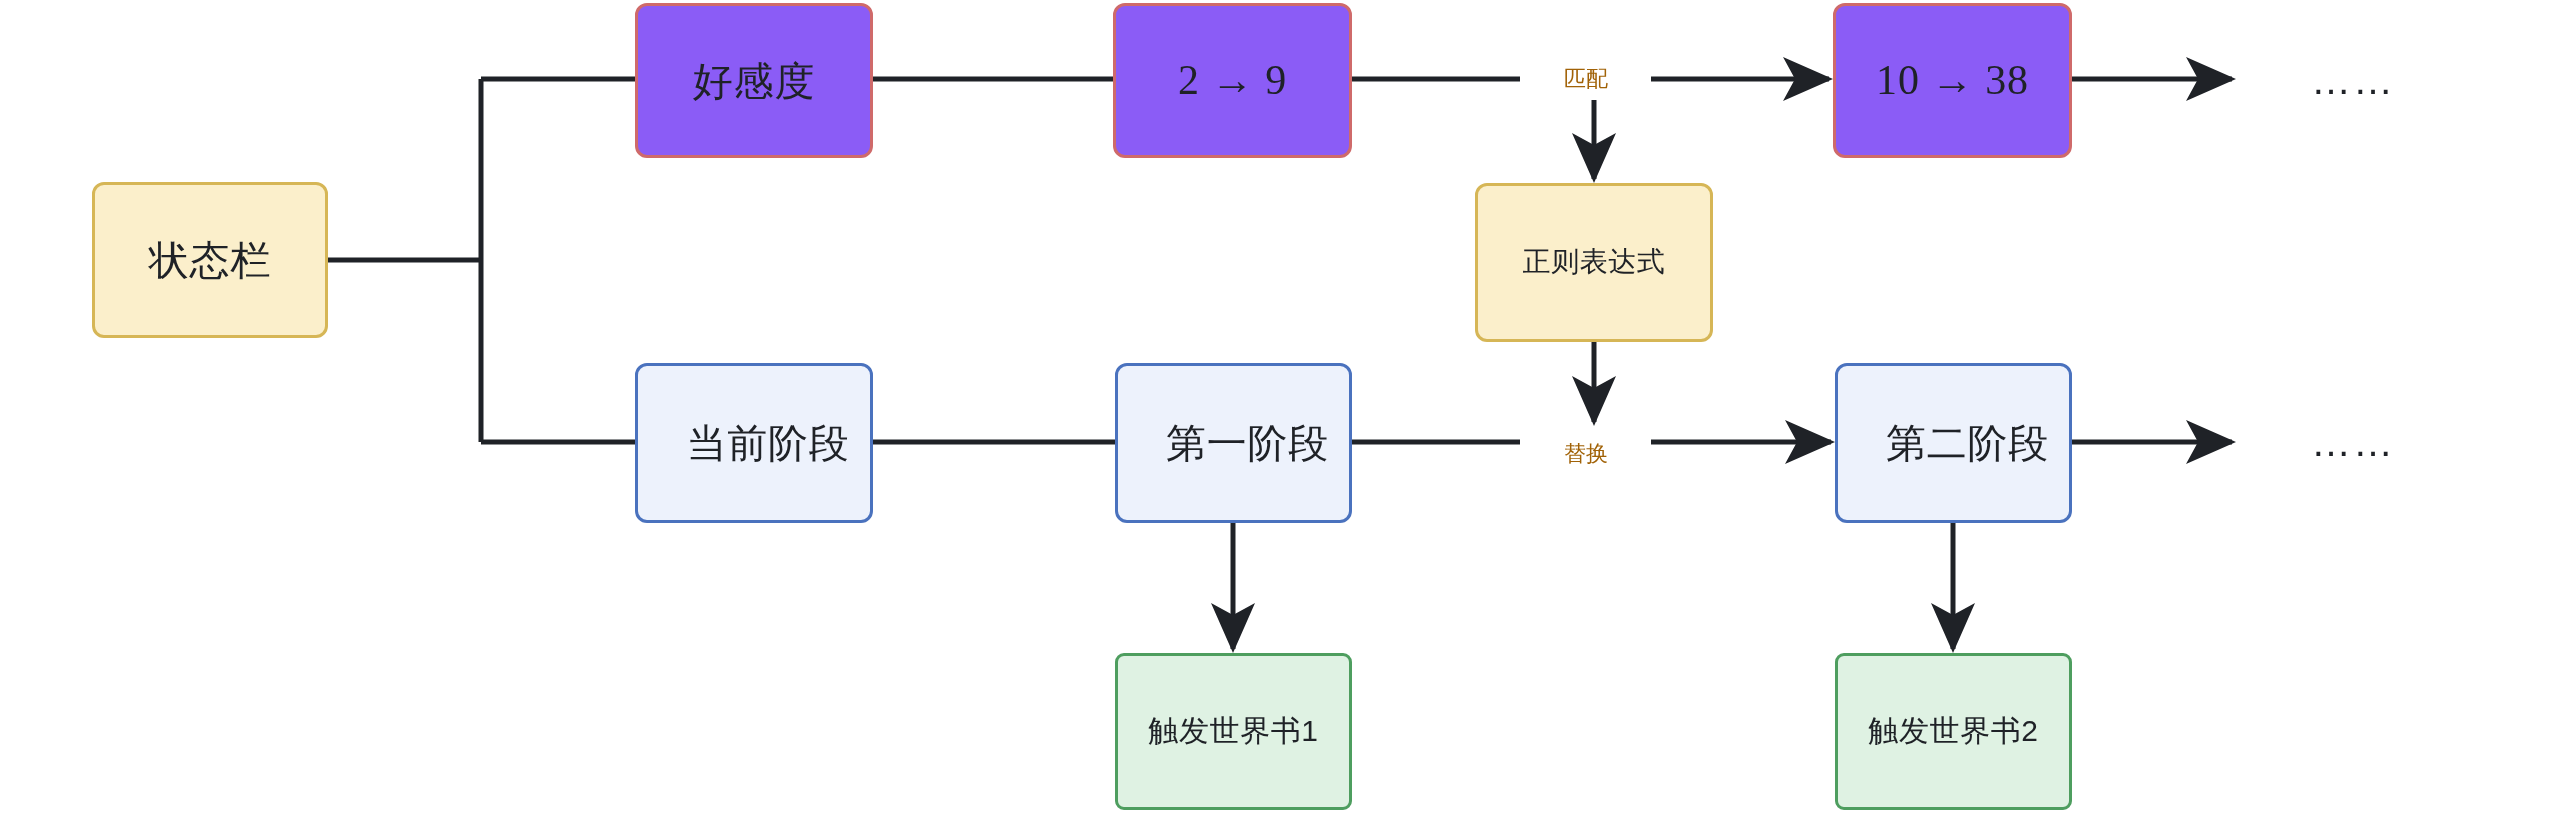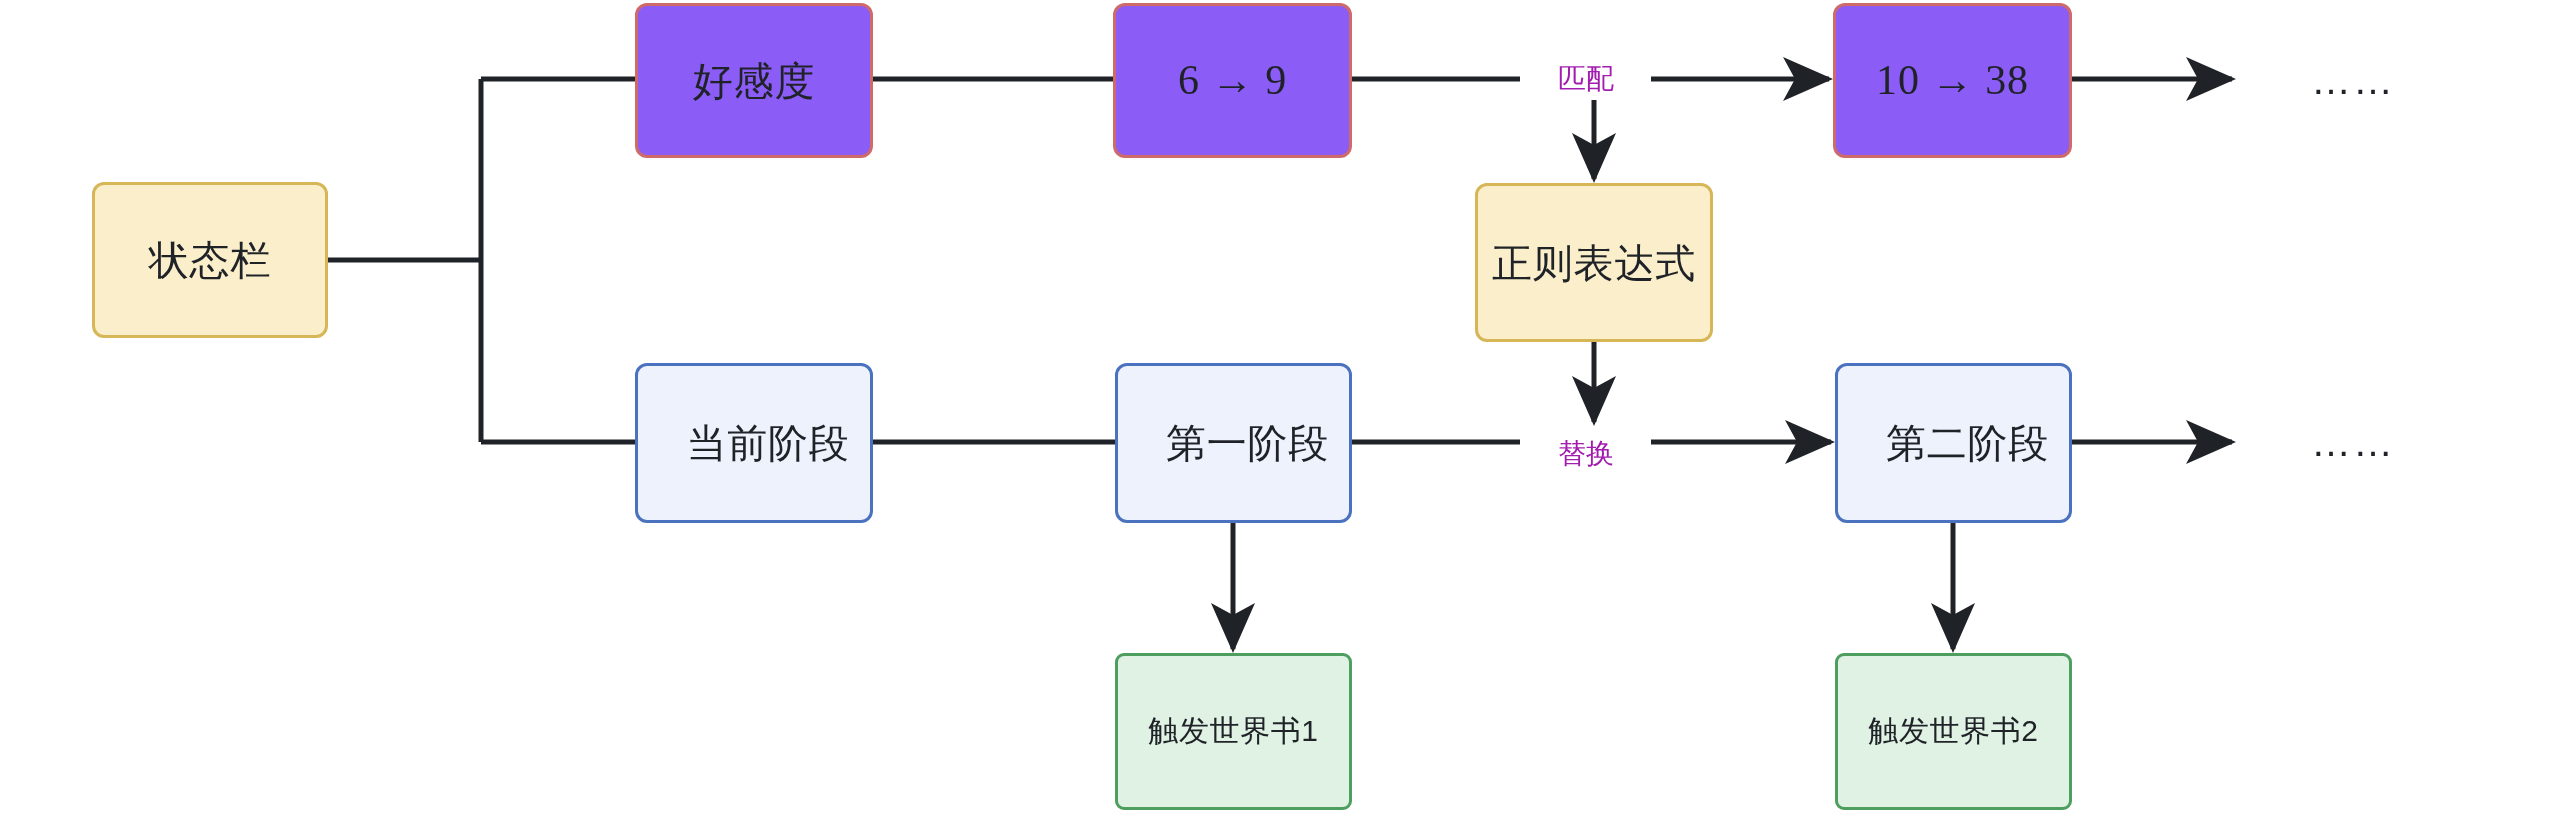--- a/index.html
+++ b/index.html
@@ -56,28 +56,28 @@
   .node.green {
     background: #DFF2E3;
     border-color: #4E9E5F;
     border-radius: 9px;
   }
   .node .label {
     display: block;
     letter-spacing: 0.02em;
   }
   .fs-big   { font-size: 40px; }
-  .fs-mid   { font-size: 40px; }
+  .fs-mid   { font-size: 28px; }
   .fs-small { font-size: 30px; }
   .fs-num   { font-size: 42px; font-family: "Liberation Serif", "DejaVu Serif", serif; }
 
   .edge-label {
     position: absolute;
-    font-size: 28px;
-    color: #a21caf;
+    font-size: 22px;
+    color: #a16207;
     background: #ffffff;
     padding: 0 10px;
     white-space: nowrap;
     transform: translate(-50%, -50%);
     line-height: 1;
   }
   .ellipsis {
     position: absolute;
     font-size: 40px;
     color: #1f2227;
@@ -136,21 +136,21 @@
 
   <div class="node yellow" style="left:92px;  top:182px; width:236px; height:156px;">
     <span class="label fs-big">状态栏</span>
   </div>
 
   <div class="node pink" style="left:635px; top:3px; width:238px; height:155px;">
     <span class="label fs-big">好感度</span>
   </div>
 
   <div class="node pink" style="left:1113px; top:3px; width:239px; height:155px;">
-    <span class="label fs-num">6 → 9</span>
+    <span class="label fs-num">2 → 9</span>
   </div>
 
   <div class="node pink" style="left:1833px; top:3px; width:239px; height:155px;">
     <span class="label fs-num">10 → 38</span>
   </div>
 
   <div class="node yellow" style="left:1475px; top:183px; width:238px; height:159px;">
     <span class="label fs-mid">正则表达式</span>
   </div>
 

